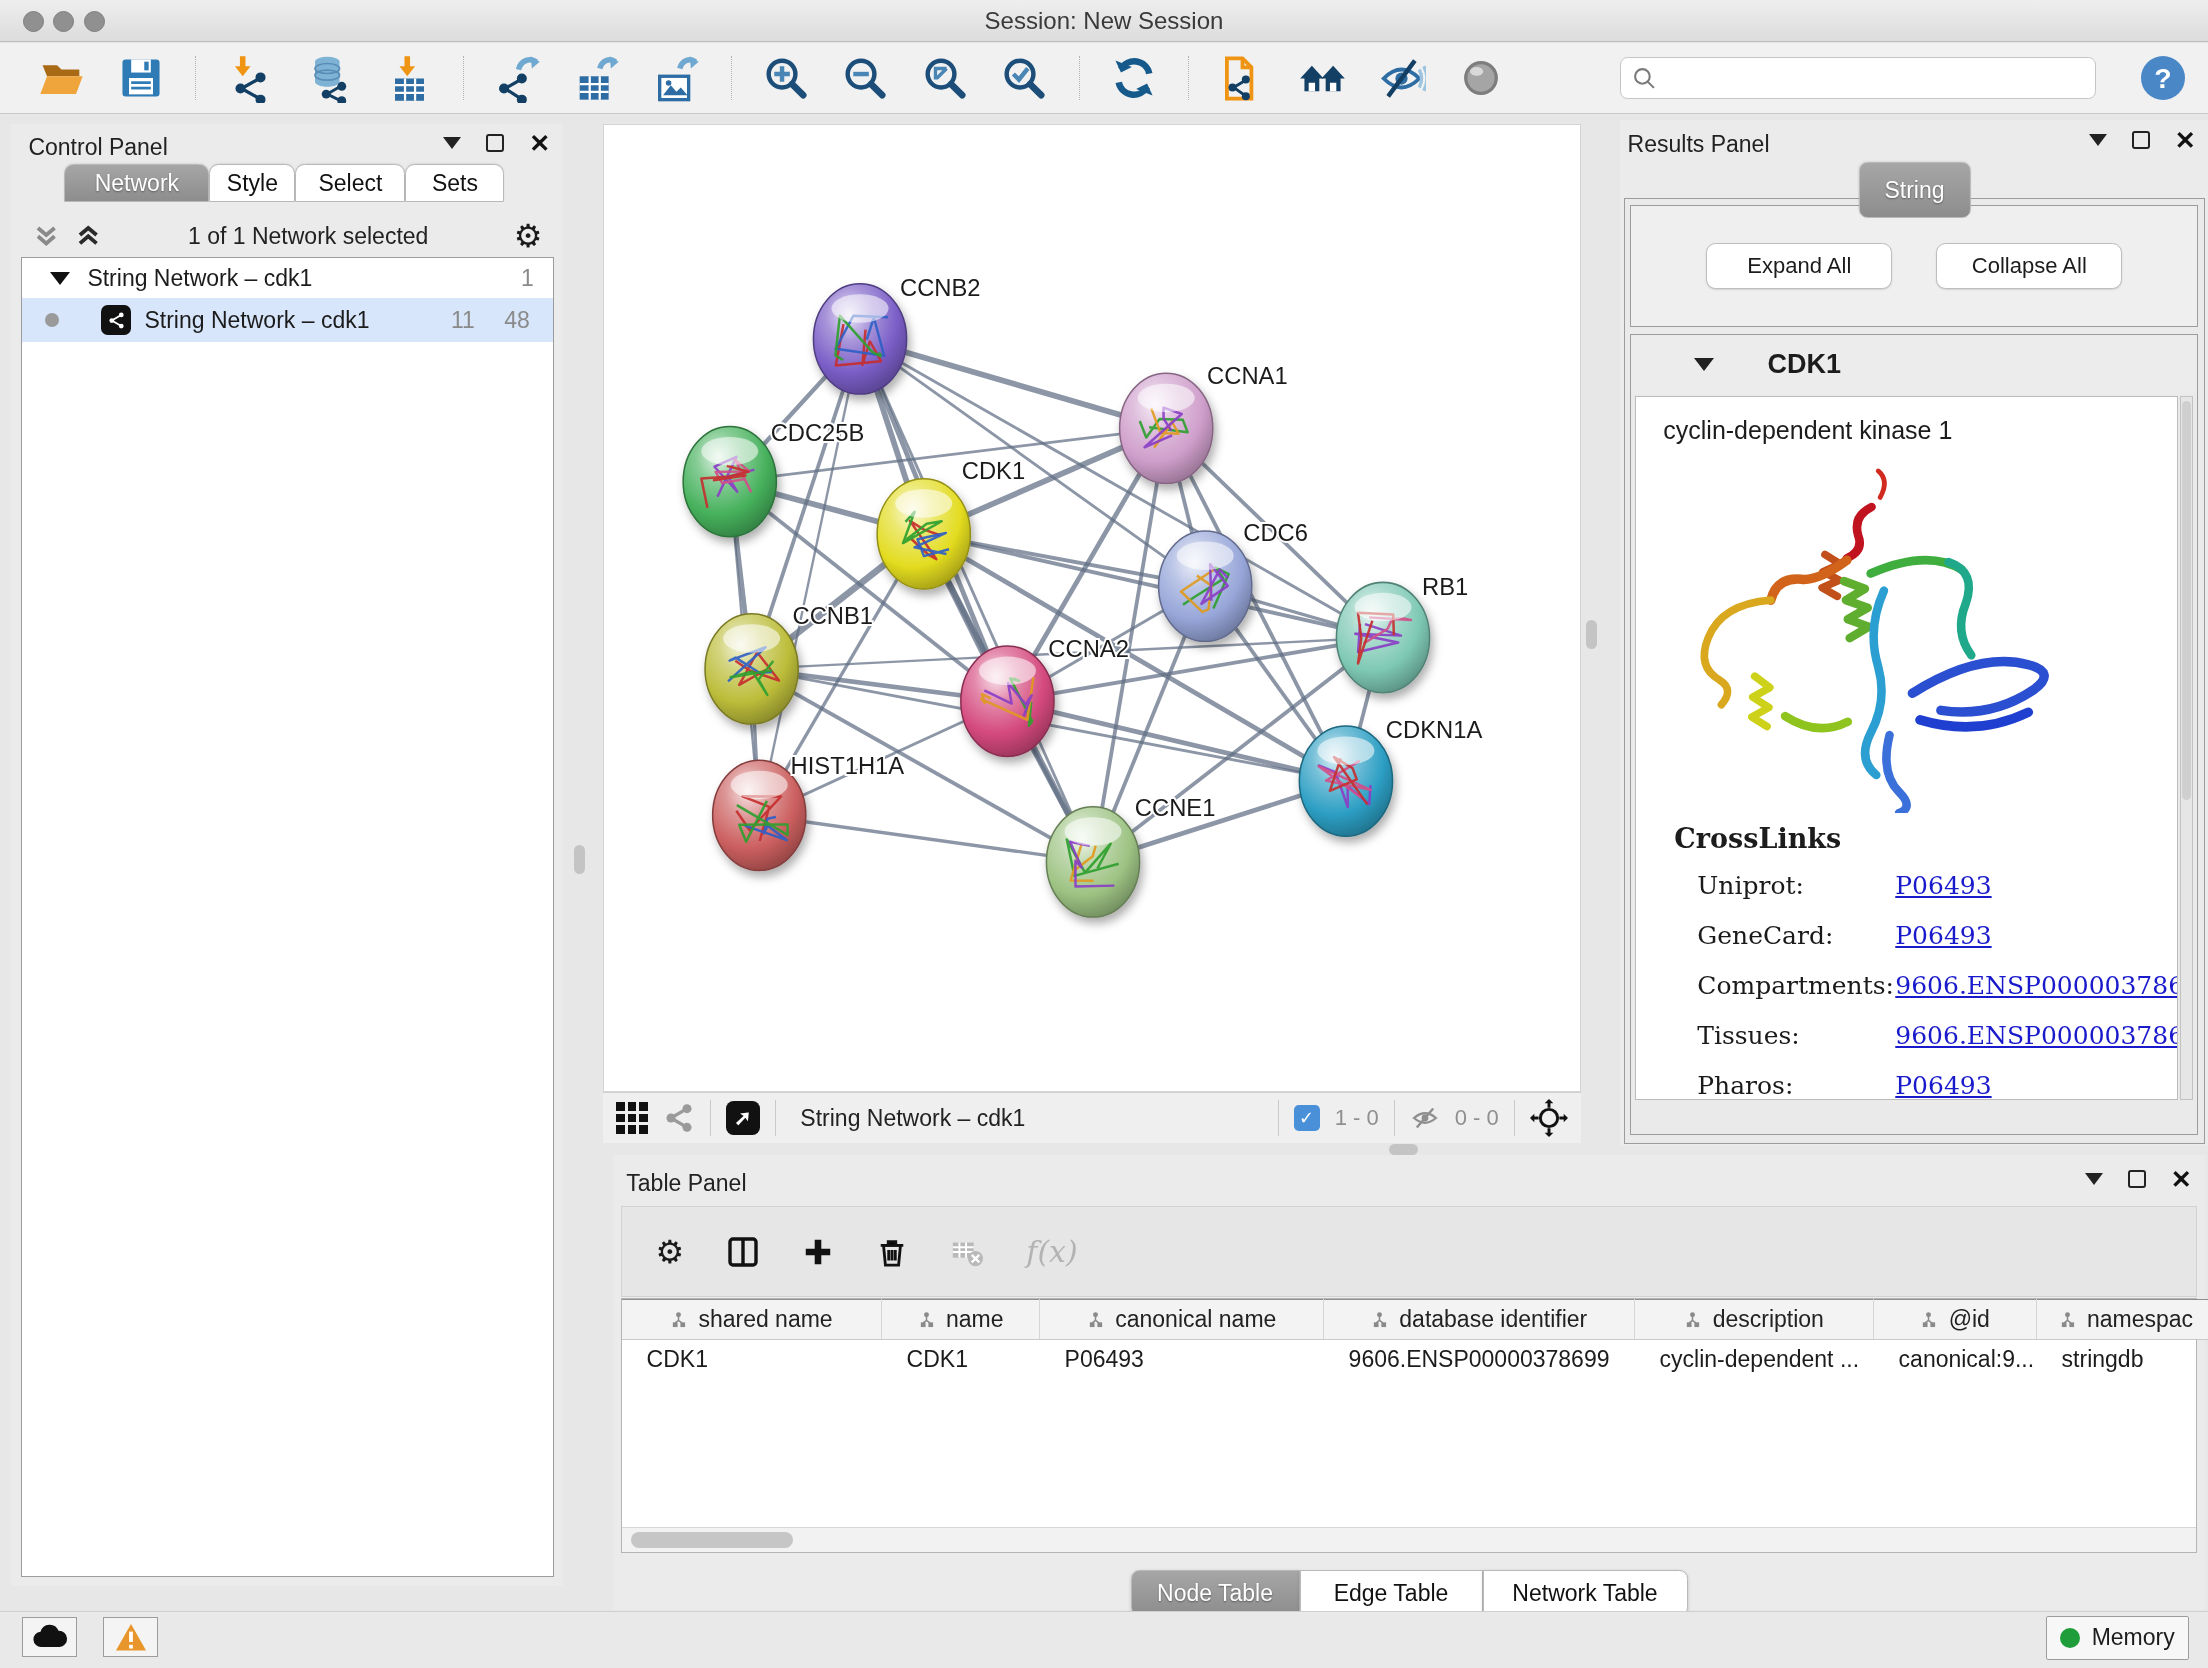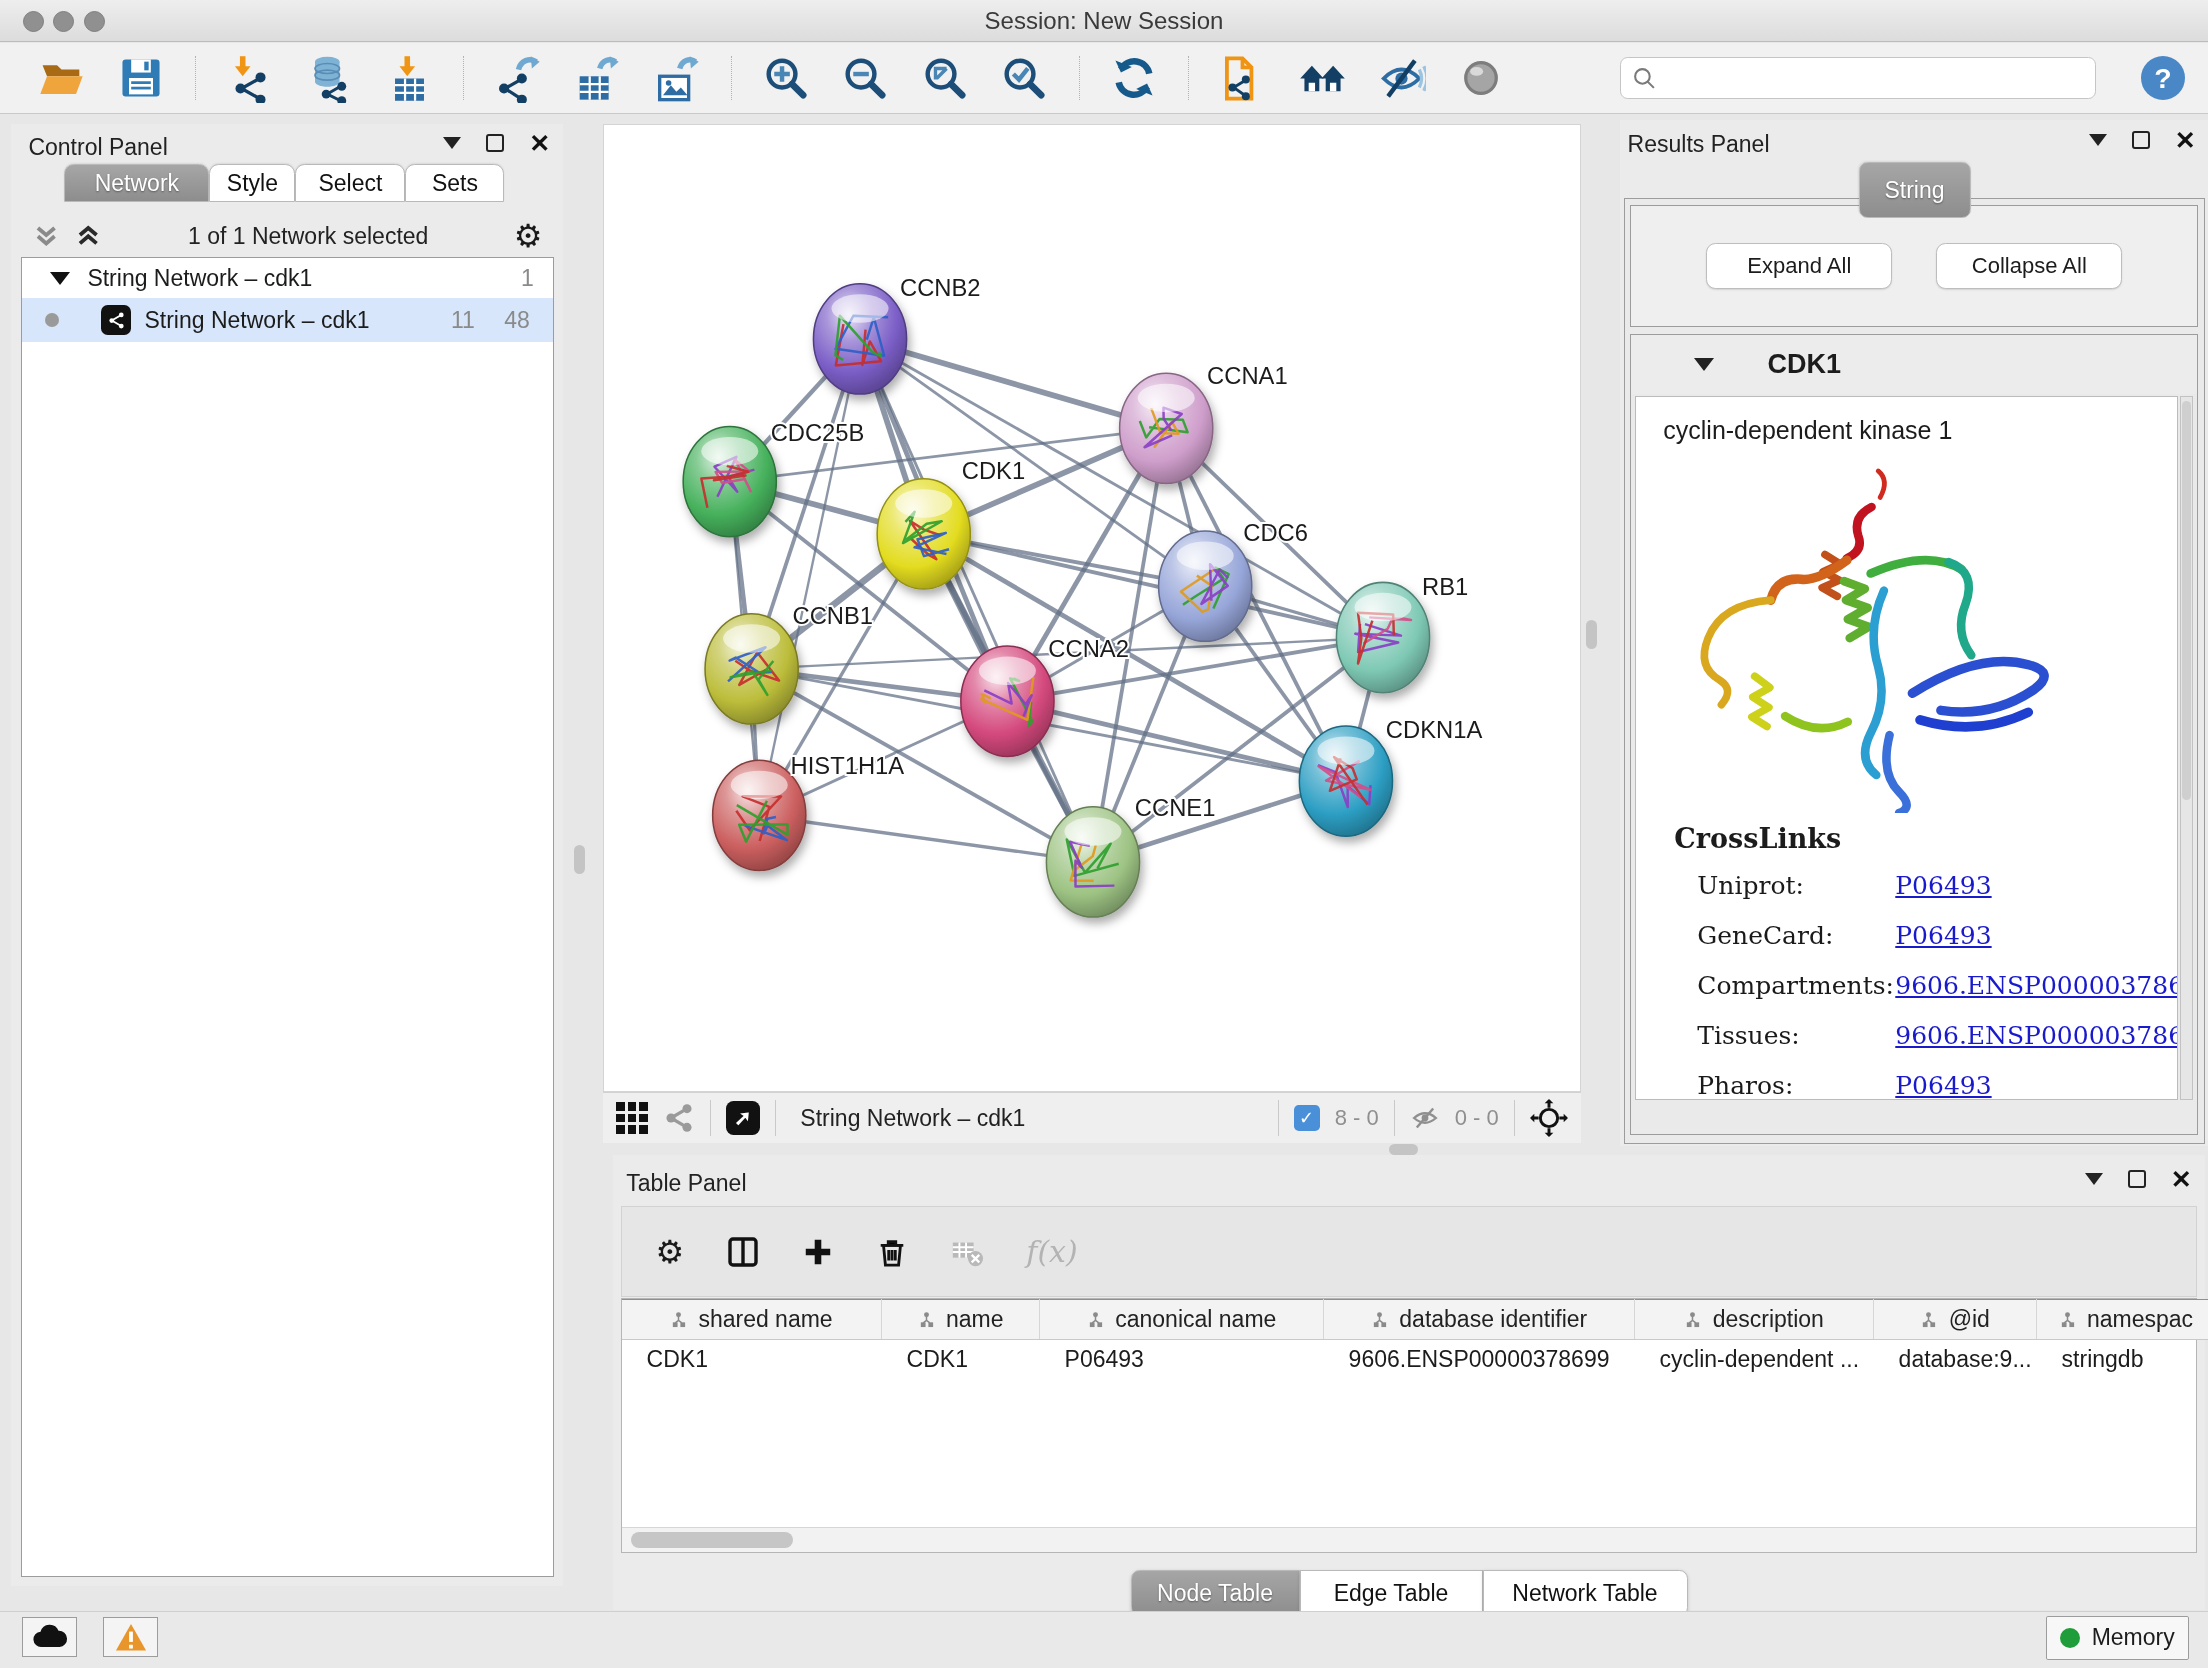--- a/index.html
+++ b/index.html
@@ -585,21 +585,21 @@
       <circle cx="18" cy="5" r="3.4" fill="#9a9a9a"></circle>
       <circle cx="18" cy="19" r="3.4" fill="#9a9a9a"></circle>
   </svg>
   <span class="nb-sep"></span>
   <span class="ext-badge">➚</span>
   <span class="nb-sep"></span>
   <span class="nb-title">String Network – cdk1</span>
   <span style="flex:1"></span>
   <span class="nb-sep"></span>
   <span class="nb-check">✓</span>
-  <span class="nb-num">8 - 0</span>
+  <span class="nb-num">1 - 0</span>
   <span class="nb-sep"></span>
   <svg width="30" height="30" viewBox="0 0 44 44">
     <path d="M6 22q16-14 32 0q-16 14-32 0z" fill="none" stroke="#8f8f8f" stroke-width="3.4"></path>
     <circle cx="22" cy="22" r="5" fill="#8f8f8f"></circle>
     <path d="M10 36L34 8" stroke="#8f8f8f" stroke-width="3.6"></path>
   </svg>
   <span class="nb-num">0 - 0</span>
   <span class="nb-sep"></span>
   <svg width="38" height="38" viewBox="0 0 44 44">
     <circle cx="22" cy="22" r="10" fill="none" stroke="#111" stroke-width="3.4"></circle>
@@ -788,21 +788,21 @@
             </th>
           </tr>
         </thead>
       <tbody id="tp-body">
           <tr>
             <td>CDK1</td>
             <td>CDK1</td>
             <td>P06493</td>
             <td>9606.ENSP00000378699</td>
             <td>cyclin-dependent ...</td>
-            <td>database:9...</td>
+            <td>canonical:9...</td>
             <td>stringdb</td>
           </tr>
         </tbody>
     </table>
     <div id="tp-hscroll">
         <span class="thumb"></span>
       </div>
   </div>
   <div id="tp-tabs">
     <span class="tab active" style="width:169px">Node Table</span>

